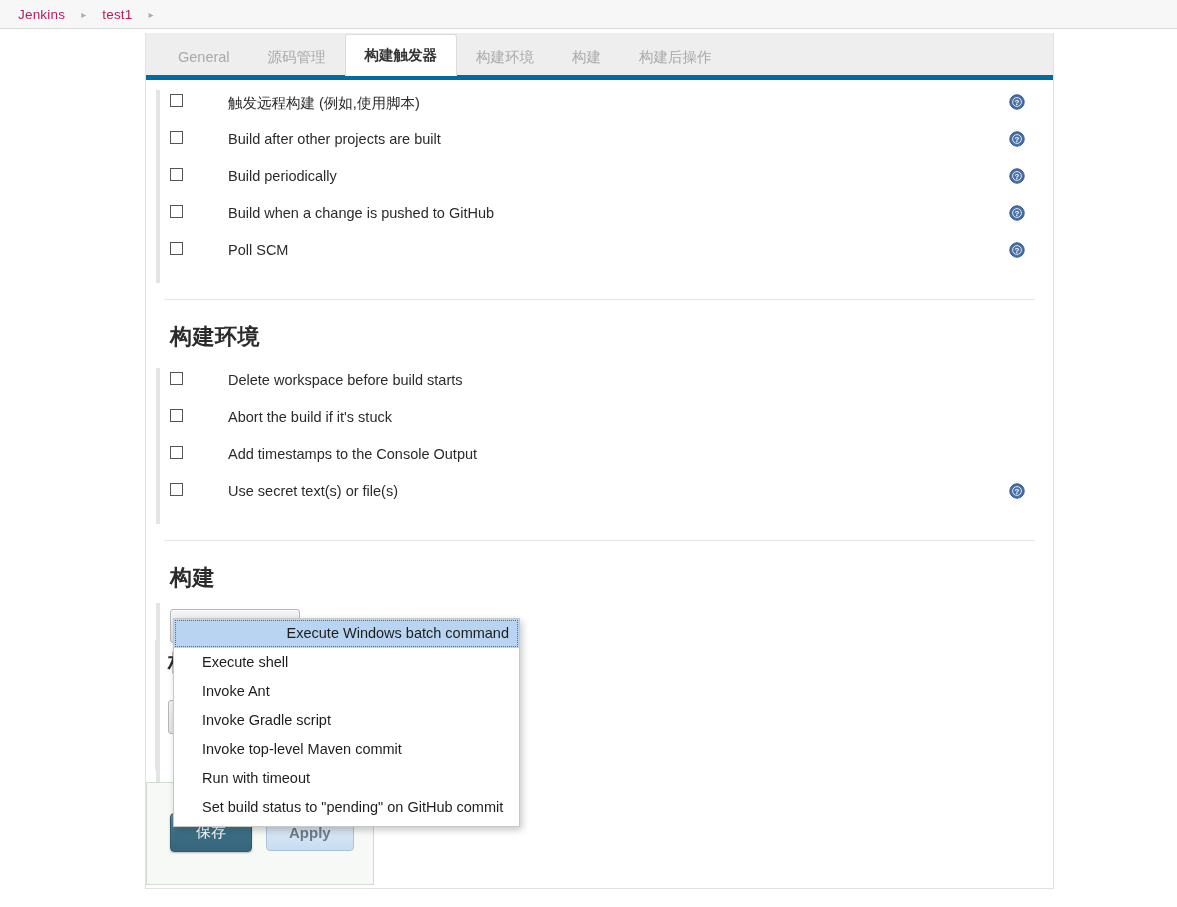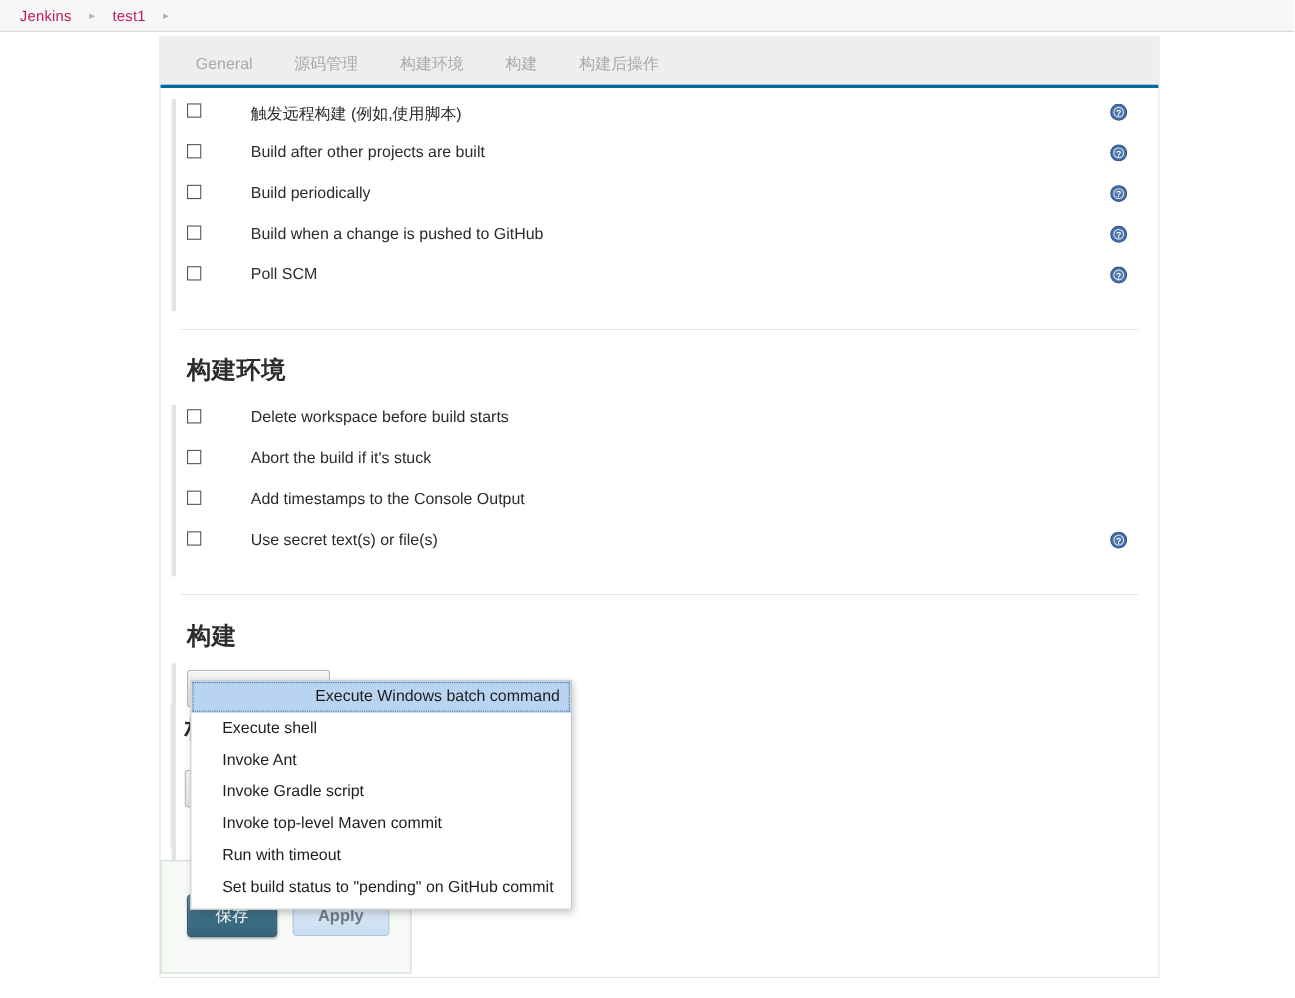--- a/index.html
+++ b/index.html
@@ -51,21 +51,21 @@
     border: 1px solid #e2e2e2;
     border-top: none;
     box-sizing: border-box;
   }
 
   
   .tab-bar {
     position: relative;
     height: 47px;
     background: #eeeeee;
-    border-bottom: 3px solid #0369a1;
+    border-bottom: 5px solid #0369a1;
     display: flex;
     align-items: flex-end;
     padding-left: 13px;
     box-sizing: border-box;
   }
   .tab {
     padding: 0 19px;
     height: 38px;
     line-height: 38px;
     font-size: 14.5px;
@@ -283,20 +283,21 @@
     <span class="crumb-sep">▸</span>
     <span class="crumb">test1</span>
     <span class="crumb-sep">▸</span>
   </div>
 
   <div class="content-panel">
 
     <div class="tab-bar">
       <div class="tab">General</div>
       <div class="tab">源码管理</div>
+      <div class="tab active">构建触发器</div>
       <div class="tab">构建环境</div>
       <div class="tab">构建</div>
       <div class="tab">构建后操作</div>
     </div>
 
     <div class="panel-body">
 
       <div class="section-block">
         <div class="vbar"></div>
 

